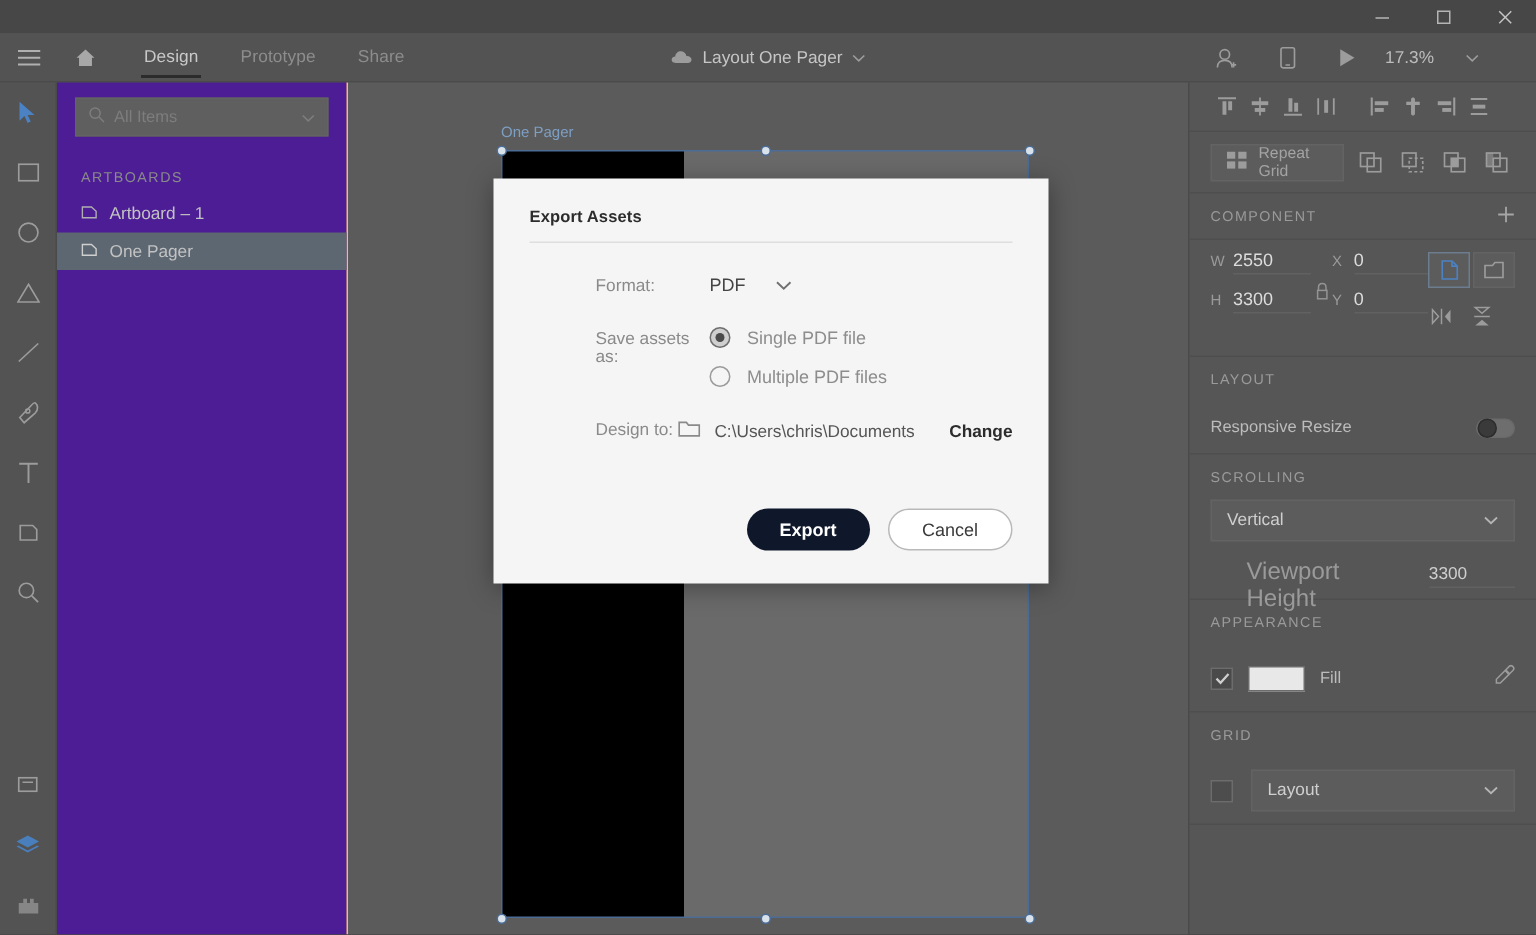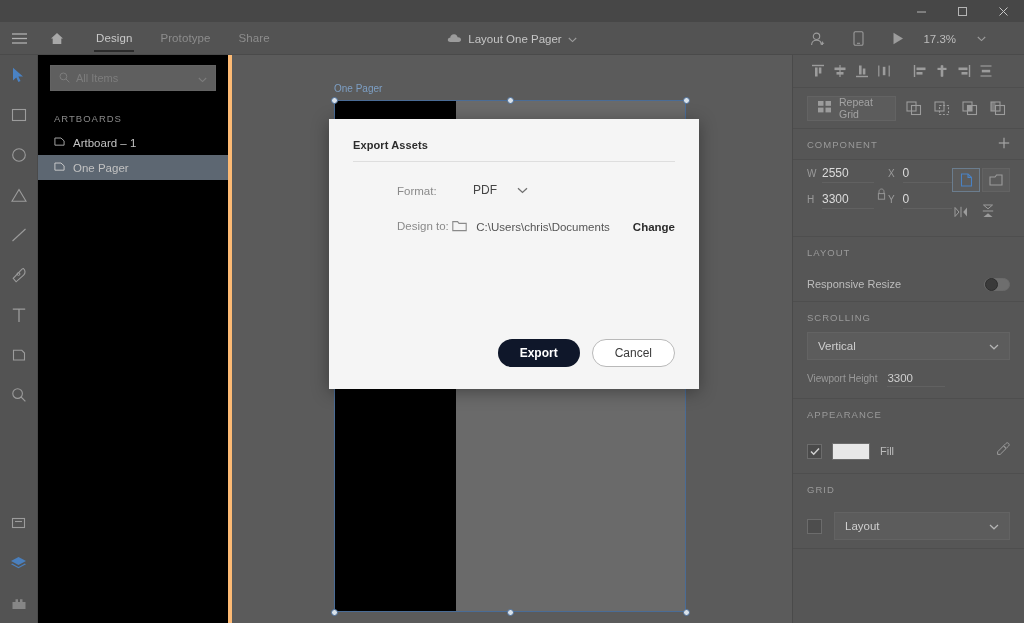--- a/index.html
+++ b/index.html
@@ -52,21 +52,21 @@
     position: absolute; left: 0; top: 55px; width: 38px; height: 568px;
     background: #535353; border-right: 1px solid #4a4a4a;
     display: flex; flex-direction: column; align-items: center;
   }
   .rail-tool { width: 38px; height: 40px; display: flex; align-items: center; justify-content: center; }
   .rail-spacer { flex: 1; }
 
   
   .layers {
     position: absolute; left: 38px; top: 55px; width: 194px; height: 568px;
-    background: #000000; border-right: 4px solid #fdba74;
+    background: #4c1d95; border-right: 1px solid #fdba74;
   }
   .search-box {
     margin: 10px 12px 0 12px; height: 26px; background: #5f5f5f;
     border: 1px solid #636363; display: flex; align-items: center; padding: 0 8px; gap: 6px;
   }
   .search-box .ph { font-size: 11px; color: #7d7d7d; flex: 1; }
   .section-label {
     margin: 22px 0 6px 16px; font-size: 9.5px; letter-spacing: 1px;
     color: #8a8a8a; text-transform: uppercase;
   }
@@ -155,21 +155,21 @@
   .toggle .knob {
     position: absolute; left: 0px; top: -1px; width: 13px; height: 13px;
     border-radius: 50%; background: #3a3a3a; border: 1px solid #2c2c2c;
   }
   .select-ctl {
     height: 28px; border: 1px solid #636363; background: #5c5c5c;
     display: flex; align-items: center; justify-content: space-between;
     padding: 0 10px; font-size: 11.5px; color: #cfcfcf; margin-bottom: 12px;
   }
   .vh-row { display: flex; align-items: baseline; gap: 10px; height: 26px; padding-bottom: 14px; }
-  .vh-lab { font-size: 10px; color: #9a9a9a; }
+  .vh-lab { font-size: 16px; color: #9a9a9a; margin-left: 24px; }
   .vh-val { font-size: 11.5px; color: #cfcfcf; border-bottom: 1px solid #616161; width: 58px; padding-bottom: 2px; }
   .fill-row { display: flex; align-items: center; gap: 10px; height: 44px; }
   .chk {
     width: 15px; height: 15px; border: 1px solid #6c6c6c; background: #4d4d4d;
     display: flex; align-items: center; justify-content: center;
   }
   .chk.checked { background: #4a4a4a; }
   .swatch { width: 38px; height: 17px; background: #e8e8e8; border: 1px solid #6c6c6c; }
   .fill-lab { font-size: 11px; color: #bcbcbc; }
   .eyedrop { margin-left: auto; }
@@ -688,20 +688,35 @@
         <div class="fmt-select">
           <span>PDF</span>
           <span>
             <svg width="11" height="7" viewBox="0 0 11 7">
                 <path d="M1 1.2 L5.5 5.4 L10 1.2" fill="none" stroke="#707070" stroke-width="1.3"></path>
               </svg>
           </span>
         </div>
       </div>
 
+      <div class="row">
+        <div class="row-lab">Save assets as:</div>
+        <div class="radio-list">
+          <div class="radio-item">
+            <span class="radio on">
+                <span class="dot"></span>
+              </span>
+            <span>Single PDF file</span>
+          </div>
+          <div class="radio-item">
+            <span class="radio"></span>
+            <span>Multiple PDF files</span>
+          </div>
+        </div>
+      </div>
 
       <div class="row">
         <div class="row-lab">Design to:</div>
         <div class="path-row">
           <span>
             <svg width="15" height="13" viewBox="0 0 15 13">
                 <path d="M0.8 2.6 L5.6 2.6 L7 4.4 L14.2 4.4 L14.2 11.6 L0.8 11.6 Z" fill="none" stroke="#8a8a8a" stroke-width="1.1"></path>
               </svg>
           </span>
           <span class="path-txt">C:\Users\chris\Documents</span>

